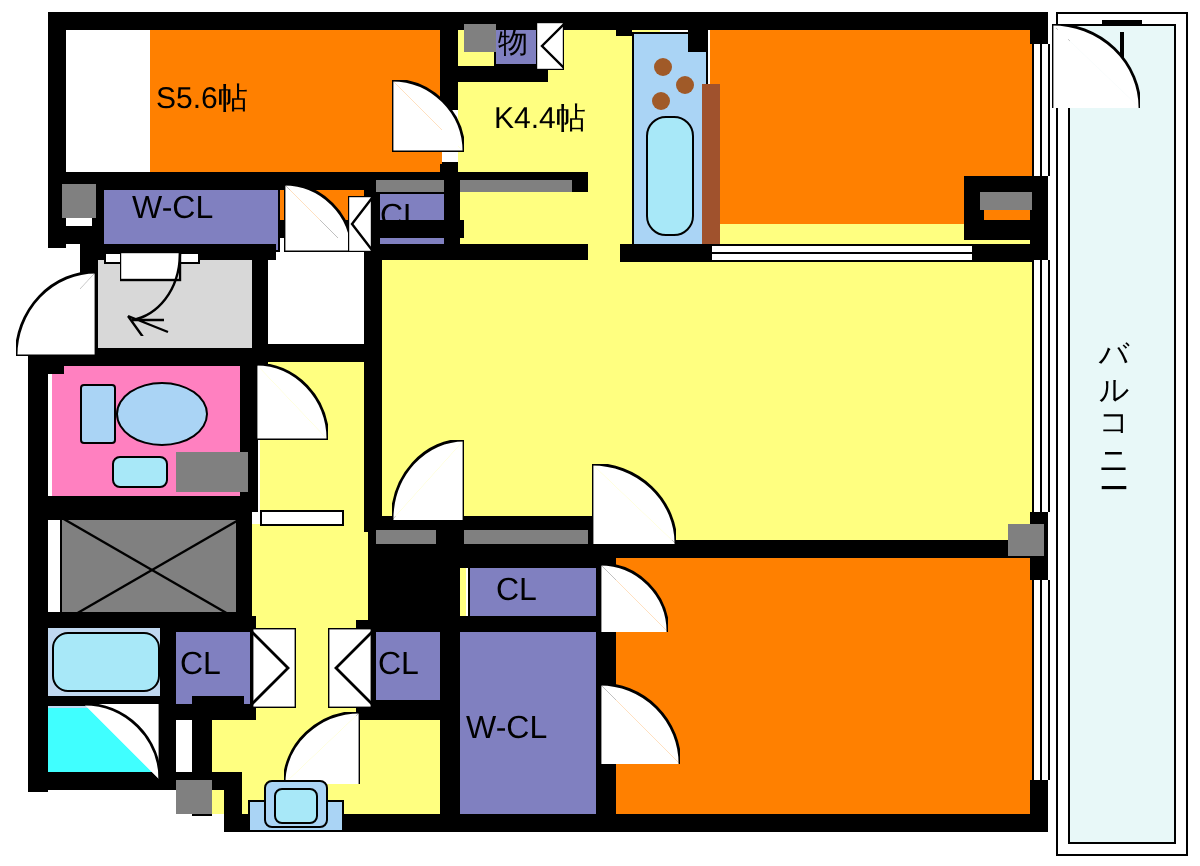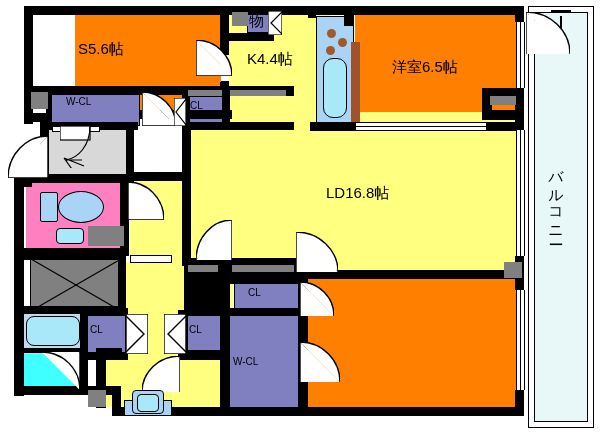--- a/index.html
+++ b/index.html
@@ -7,21 +7,21 @@
   body{font-family:"Liberation Sans","DejaVu Sans",sans-serif;}
   #plan{position:relative;width:600px;height:433px;background:#ffffff;overflow:hidden;}
   .abs{position:absolute;box-sizing:border-box;}
   
   .fill{position:absolute;box-sizing:border-box;}
   
   .wall{position:absolute;background:#000000;}
   
   .ol{position:absolute;box-sizing:border-box;border:1.5px solid #000;}
   .lbl{position:absolute;color:#000;white-space:nowrap;font-size:15px;letter-spacing:0px;}
-  .lbl-sm{position:absolute;color:#000;white-space:nowrap;font-size:10px;}
+  .lbl-sm{position:absolute;color:#000;white-space:nowrap;font-size:16px;}
   .lbl-v{position:absolute;color:#000;font-size:15px;writing-mode:vertical-rl;text-orientation:upright;letter-spacing:2px;}
   .swing{position:absolute;background:#ffffff;border:1.4px solid #000;box-sizing:border-box;}
   .slab{position:absolute;background:#808080;}
   .winline{position:absolute;background:#000;}
 </style>
 </head>
 <body>
 
 <div id="plan">
 
@@ -275,22 +275,20 @@
   <div class="slab" style="left:88px;top:390px;width:18px;height:17px;"></div>
 
   <div class="slab" style="left:188px;top:90px;width:34px;height:6px;"></div>
   <div class="slab" style="left:230px;top:90px;width:56px;height:6px;"></div>
 
   <div class="slab" style="left:188px;top:265px;width:30px;height:7px;"></div>
   <div class="slab" style="left:232px;top:265px;width:62px;height:7px;"></div>
 
   <div class="lbl" style="left:78px;top:40px;">S5.6帖</div>
   <div class="lbl" style="left:247px;top:50px;">K4.4帖</div>
-  <div class="lbl" style="left:392px;top:58px;">洋室6.5帖</div>
-  <div class="lbl" style="left:326px;top:184px;">LD16.8帖</div>
   <div class="lbl-v" style="left:546px;top:160px;">バルコニー</div>
 
   <div class="lbl-sm" style="left:66px;top:96px;">W-CL</div>
   <div class="lbl-sm" style="left:190px;top:100px;">CL</div>
   <div class="lbl-sm" style="left:248px;top:287px;">CL</div>
   <div class="lbl-sm" style="left:90px;top:324px;">CL</div>
   <div class="lbl-sm" style="left:189px;top:324px;">CL</div>
   <div class="lbl-sm" style="left:233px;top:356px;">W-CL</div>
   <div class="lbl-sm" style="left:249px;top:12px;font-size:15px;">物</div>
 

